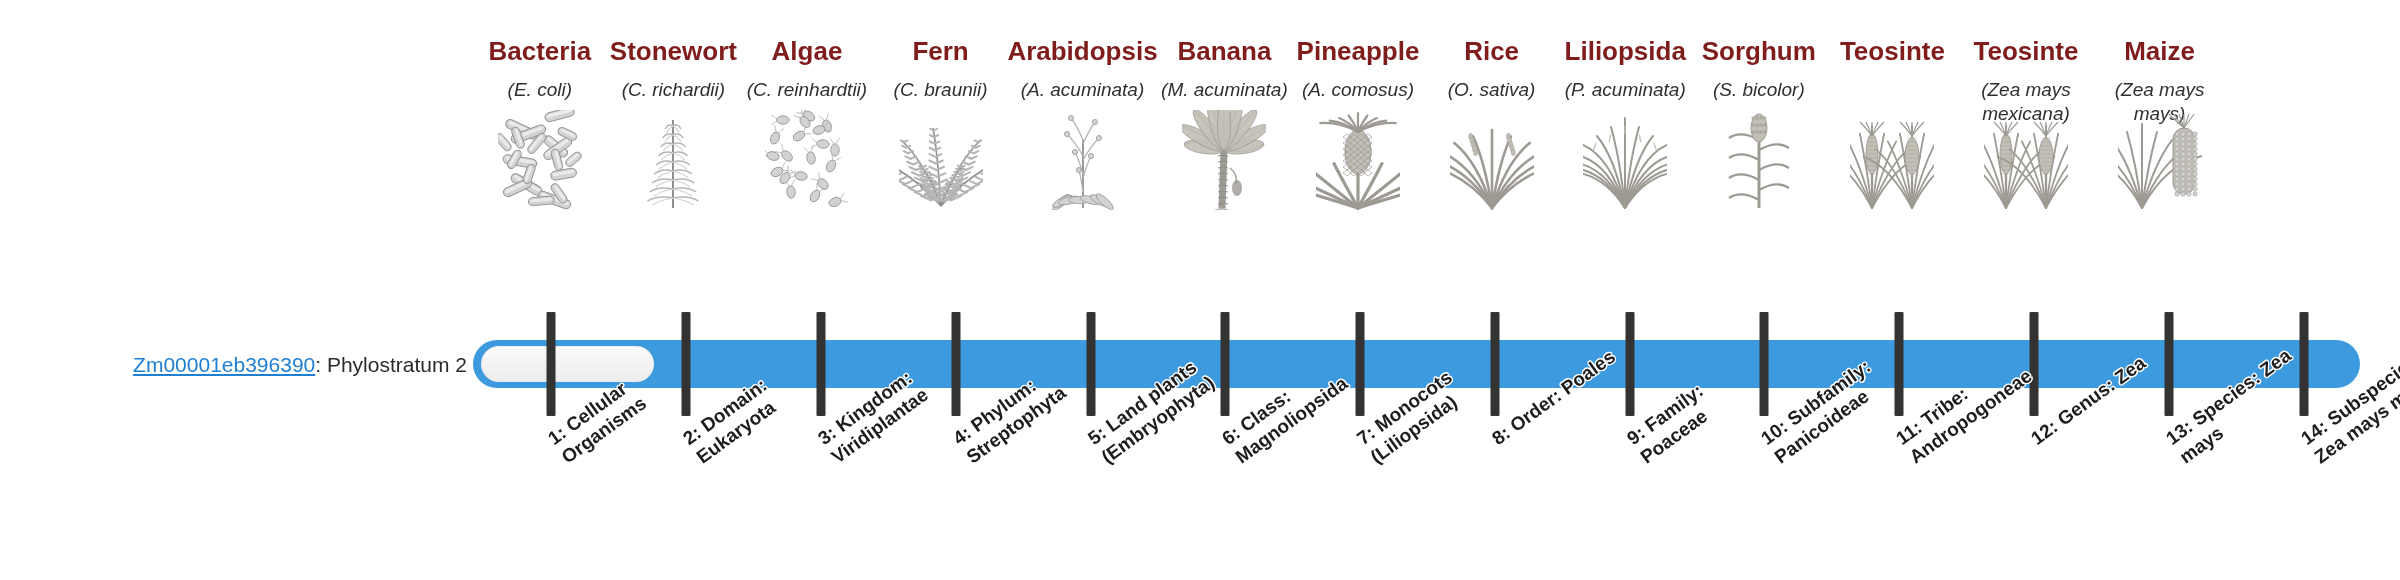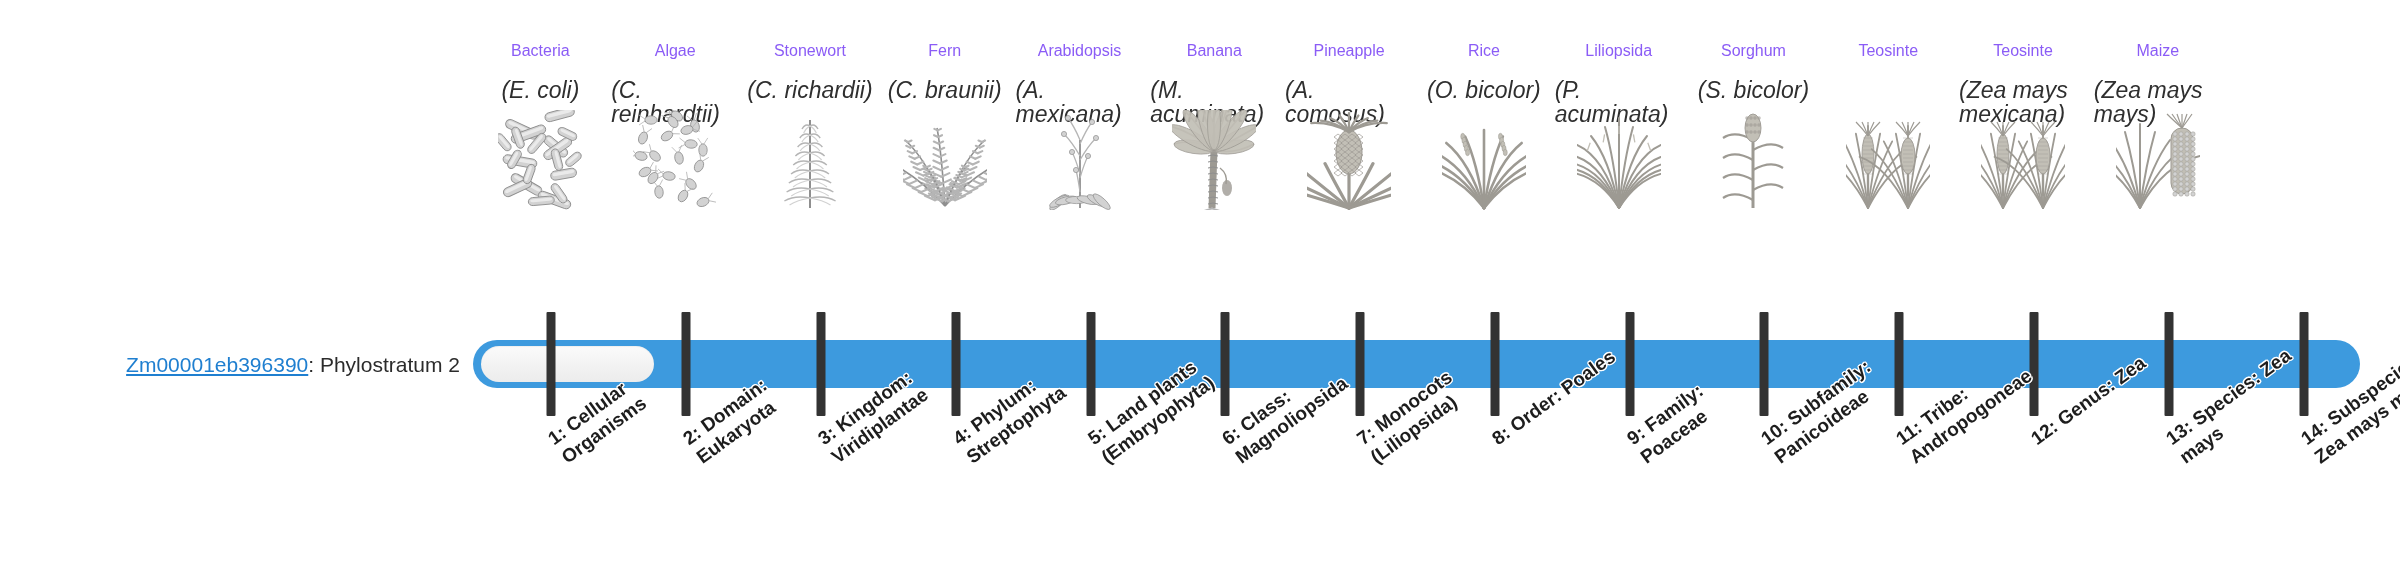--- a/index.html
+++ b/index.html
@@ -9,30 +9,30 @@
     font-family:"Liberation Sans","DejaVu Sans",sans-serif;
     color:#2b2b2b;
     -webkit-font-smoothing:antialiased;
   }
   #figure{position:relative;width:2400px;height:580px;}
 
   
   .species-row{position:absolute;left:473px;top:0;width:1887px;height:300px;
                display:grid;grid-template-columns:repeat(14,1fr);}
   .species{position:relative;display:flex;flex-direction:column;align-items:center;}
-  .sp-common{font-size:16px;line-height:26px;color:#8b5cf6;text-align:center;
-             margin-top:38px;white-space:nowrap;}
-  .sp-latin{font-size:23px;line-height:24px;color:#2f2f2f;font-style:italic;
-            text-align:left;margin-top:14px;max-width:128px;}
+  .sp-common{font-size:26px;line-height:26px;color:#7f1d1d;text-align:center;
+             margin-top:38px;white-space:nowrap;font-weight:bold;}
+  .sp-latin{font-size:19px;line-height:24px;color:#2f2f2f;font-style:italic;
+            text-align:center;margin-top:14px;max-width:128px;}
   .sp-art{position:absolute;top:110px;left:50%;transform:translateX(-50%);
           width:128px;height:100px;display:flex;align-items:flex-end;justify-content:center;}
   .sp-art svg{display:block;}
 
   
-  .gene-label{position:absolute;left:5px;top:352px;width:455px;text-align:right;
+  .gene-label{position:absolute;left:12px;top:352px;width:455px;text-align:right;
               font-size:21px;line-height:26px;white-space:nowrap;}
   .gene-link{color:#1f7fd0;text-decoration:underline;}
   .gene-rest{color:#2b2b2b;}
 
   
   .bar-outer{position:absolute;left:473px;top:340px;width:1887px;height:48px;
              background:#3d9ade;border-radius:24px;}
   .bar-inner{position:absolute;left:8px;top:6px;height:36px;border-radius:18px;
              background:linear-gradient(180deg,#fbfbfb 0%,#f2f2f2 55%,#ececec 100%);
              box-shadow:inset 0 1px 1px rgba(0,0,0,.05);}
@@ -138,108 +138,20 @@
                 <rect x="2" y="1.6" rx="3" ry="3" width="16" height="3.04" fill="#efefef" opacity="0.85"></rect>
               </g>
               <g transform="translate(66,52) rotate(-40)">
                 <rect x="0" y="0" rx="4.5" ry="4.5" width="18" height="8" fill="#d2d2d2" stroke="#8f8f8f" stroke-width="0.9"></rect>
                 <rect x="2" y="1.6" rx="3" ry="3" width="14" height="3.04" fill="#efefef" opacity="0.85"></rect>
               </g>
               <g transform="translate(24,72) rotate(-70)">
                 <rect x="0" y="0" rx="4.5" ry="4.5" width="20" height="8" fill="#d2d2d2" stroke="#8f8f8f" stroke-width="0.9"></rect>
                 <rect x="2" y="1.6" rx="3" ry="3" width="16" height="3.04" fill="#efefef" opacity="0.85"></rect>
               </g>
-            </g>
-          </svg>
-        </div>
-      </div>
-      <div class="species">
-        <div class="sp-common">Algae</div>
-        <div class="sp-latin">(C. reinhardtii)</div>
-        <div class="sp-art">
-          <svg width="84" height="100" viewBox="0 0 84 100">
-            <g transform="translate(18,10) rotate(0)">
-              <ellipse cx="0" cy="0" rx="6.2" ry="4.2" fill="#d2d2d2" stroke="#8f8f8f" stroke-width="0.8"></ellipse>
-              <path d="M-6 -1 L -12 -5 M-6 1 L -12 5" stroke="#b5b5b5" stroke-width="0.8" fill="none"></path>
-            </g>
-            <g transform="translate(44,6) rotate(37)">
-              <ellipse cx="0" cy="0" rx="6.2" ry="4.2" fill="#d2d2d2" stroke="#8f8f8f" stroke-width="0.8"></ellipse>
-              <path d="M-6 -1 L -12 -5 M-6 1 L -12 5" stroke="#b5b5b5" stroke-width="0.8" fill="none"></path>
-            </g>
-            <g transform="translate(62,16) rotate(74)">
-              <ellipse cx="0" cy="0" rx="6.2" ry="4.2" fill="#d2d2d2" stroke="#8f8f8f" stroke-width="0.8"></ellipse>
-              <path d="M-6 -1 L -12 -5 M-6 1 L -12 5" stroke="#b5b5b5" stroke-width="0.8" fill="none"></path>
-            </g>
-            <g transform="translate(10,28) rotate(111)">
-              <ellipse cx="0" cy="0" rx="6.2" ry="4.2" fill="#d2d2d2" stroke="#8f8f8f" stroke-width="0.8"></ellipse>
-              <path d="M-6 -1 L -12 -5 M-6 1 L -12 5" stroke="#b5b5b5" stroke-width="0.8" fill="none"></path>
-            </g>
-            <g transform="translate(34,26) rotate(148)">
-              <ellipse cx="0" cy="0" rx="6.2" ry="4.2" fill="#d2d2d2" stroke="#8f8f8f" stroke-width="0.8"></ellipse>
-              <path d="M-6 -1 L -12 -5 M-6 1 L -12 5" stroke="#b5b5b5" stroke-width="0.8" fill="none"></path>
-            </g>
-            <g transform="translate(58,34) rotate(5)">
-              <ellipse cx="0" cy="0" rx="6.2" ry="4.2" fill="#d2d2d2" stroke="#8f8f8f" stroke-width="0.8"></ellipse>
-              <path d="M-6 -1 L -12 -5 M-6 1 L -12 5" stroke="#b5b5b5" stroke-width="0.8" fill="none"></path>
-            </g>
-            <g transform="translate(22,46) rotate(42)">
-              <ellipse cx="0" cy="0" rx="6.2" ry="4.2" fill="#d2d2d2" stroke="#8f8f8f" stroke-width="0.8"></ellipse>
-              <path d="M-6 -1 L -12 -5 M-6 1 L -12 5" stroke="#b5b5b5" stroke-width="0.8" fill="none"></path>
-            </g>
-            <g transform="translate(46,48) rotate(79)">
-              <ellipse cx="0" cy="0" rx="6.2" ry="4.2" fill="#d2d2d2" stroke="#8f8f8f" stroke-width="0.8"></ellipse>
-              <path d="M-6 -1 L -12 -5 M-6 1 L -12 5" stroke="#b5b5b5" stroke-width="0.8" fill="none"></path>
-            </g>
-            <g transform="translate(66,56) rotate(116)">
-              <ellipse cx="0" cy="0" rx="6.2" ry="4.2" fill="#d2d2d2" stroke="#8f8f8f" stroke-width="0.8"></ellipse>
-              <path d="M-6 -1 L -12 -5 M-6 1 L -12 5" stroke="#b5b5b5" stroke-width="0.8" fill="none"></path>
-            </g>
-            <g transform="translate(12,62) rotate(153)">
-              <ellipse cx="0" cy="0" rx="6.2" ry="4.2" fill="#d2d2d2" stroke="#8f8f8f" stroke-width="0.8"></ellipse>
-              <path d="M-6 -1 L -12 -5 M-6 1 L -12 5" stroke="#b5b5b5" stroke-width="0.8" fill="none"></path>
-            </g>
-            <g transform="translate(36,66) rotate(10)">
-              <ellipse cx="0" cy="0" rx="6.2" ry="4.2" fill="#d2d2d2" stroke="#8f8f8f" stroke-width="0.8"></ellipse>
-              <path d="M-6 -1 L -12 -5 M-6 1 L -12 5" stroke="#b5b5b5" stroke-width="0.8" fill="none"></path>
-            </g>
-            <g transform="translate(58,74) rotate(47)">
-              <ellipse cx="0" cy="0" rx="6.2" ry="4.2" fill="#d2d2d2" stroke="#8f8f8f" stroke-width="0.8"></ellipse>
-              <path d="M-6 -1 L -12 -5 M-6 1 L -12 5" stroke="#b5b5b5" stroke-width="0.8" fill="none"></path>
-            </g>
-            <g transform="translate(26,82) rotate(84)">
-              <ellipse cx="0" cy="0" rx="6.2" ry="4.2" fill="#d2d2d2" stroke="#8f8f8f" stroke-width="0.8"></ellipse>
-              <path d="M-6 -1 L -12 -5 M-6 1 L -12 5" stroke="#b5b5b5" stroke-width="0.8" fill="none"></path>
-            </g>
-            <g transform="translate(50,86) rotate(121)">
-              <ellipse cx="0" cy="0" rx="6.2" ry="4.2" fill="#d2d2d2" stroke="#8f8f8f" stroke-width="0.8"></ellipse>
-              <path d="M-6 -1 L -12 -5 M-6 1 L -12 5" stroke="#b5b5b5" stroke-width="0.8" fill="none"></path>
-            </g>
-            <g transform="translate(70,92) rotate(158)">
-              <ellipse cx="0" cy="0" rx="6.2" ry="4.2" fill="#d2d2d2" stroke="#8f8f8f" stroke-width="0.8"></ellipse>
-              <path d="M-6 -1 L -12 -5 M-6 1 L -12 5" stroke="#b5b5b5" stroke-width="0.8" fill="none"></path>
-            </g>
-            <g transform="translate(8,46) rotate(15)">
-              <ellipse cx="0" cy="0" rx="6.2" ry="4.2" fill="#d2d2d2" stroke="#8f8f8f" stroke-width="0.8"></ellipse>
-              <path d="M-6 -1 L -12 -5 M-6 1 L -12 5" stroke="#b5b5b5" stroke-width="0.8" fill="none"></path>
-            </g>
-            <g transform="translate(40,12) rotate(52)">
-              <ellipse cx="0" cy="0" rx="6.2" ry="4.2" fill="#d2d2d2" stroke="#8f8f8f" stroke-width="0.8"></ellipse>
-              <path d="M-6 -1 L -12 -5 M-6 1 L -12 5" stroke="#b5b5b5" stroke-width="0.8" fill="none"></path>
-            </g>
-            <g transform="translate(70,40) rotate(89)">
-              <ellipse cx="0" cy="0" rx="6.2" ry="4.2" fill="#d2d2d2" stroke="#8f8f8f" stroke-width="0.8"></ellipse>
-              <path d="M-6 -1 L -12 -5 M-6 1 L -12 5" stroke="#b5b5b5" stroke-width="0.8" fill="none"></path>
-            </g>
-            <g transform="translate(20,68) rotate(126)">
-              <ellipse cx="0" cy="0" rx="6.2" ry="4.2" fill="#d2d2d2" stroke="#8f8f8f" stroke-width="0.8"></ellipse>
-              <path d="M-6 -1 L -12 -5 M-6 1 L -12 5" stroke="#b5b5b5" stroke-width="0.8" fill="none"></path>
-            </g>
-            <g transform="translate(54,20) rotate(163)">
-              <ellipse cx="0" cy="0" rx="6.2" ry="4.2" fill="#d2d2d2" stroke="#8f8f8f" stroke-width="0.8"></ellipse>
-              <path d="M-6 -1 L -12 -5 M-6 1 L -12 5" stroke="#b5b5b5" stroke-width="0.8" fill="none"></path>
             </g>
           </svg>
         </div>
       </div>
       <div class="species">
         <div class="sp-common">Stonewort</div>
         <div class="sp-latin">(C. richardii)</div>
         <div class="sp-art">
           <svg width="84" height="100" viewBox="0 0 84 100">
             <path d="M42 98 L42 10" stroke="#8f8f8f" stroke-width="2"></path>
@@ -272,20 +184,108 @@
             <path d="M42 70 q 12.72 -3 21.200000000000003 3" stroke="#b5b5b5" stroke-width="1.4" fill="none"></path>
             <path d="M42 70 q 10.600000000000001 2 16.960000000000004 7" stroke="#d2d2d2" stroke-width="1.2" fill="none"></path>
             <path d="M42 79 q -14.040000000000001 -3 -23.400000000000002 3" stroke="#b5b5b5" stroke-width="1.4" fill="none"></path>
             <path d="M42 79 q -11.700000000000001 2 -18.720000000000002 7" stroke="#d2d2d2" stroke-width="1.2" fill="none"></path>
             <path d="M42 79 q 14.040000000000001 -3 23.400000000000002 3" stroke="#b5b5b5" stroke-width="1.4" fill="none"></path>
             <path d="M42 79 q 11.700000000000001 2 18.720000000000002 7" stroke="#d2d2d2" stroke-width="1.2" fill="none"></path>
             <path d="M42 88 q -15.36 -3 -25.6 3" stroke="#b5b5b5" stroke-width="1.4" fill="none"></path>
             <path d="M42 88 q -12.8 2 -20.480000000000004 7" stroke="#d2d2d2" stroke-width="1.2" fill="none"></path>
             <path d="M42 88 q 15.36 -3 25.6 3" stroke="#b5b5b5" stroke-width="1.4" fill="none"></path>
             <path d="M42 88 q 12.8 2 20.480000000000004 7" stroke="#d2d2d2" stroke-width="1.2" fill="none"></path>
+          </svg>
+        </div>
+      </div>
+      <div class="species">
+        <div class="sp-common">Algae</div>
+        <div class="sp-latin">(C. reinhardtii)</div>
+        <div class="sp-art">
+          <svg width="84" height="100" viewBox="0 0 84 100">
+            <g transform="translate(18,10) rotate(0)">
+              <ellipse cx="0" cy="0" rx="6.2" ry="4.2" fill="#d2d2d2" stroke="#8f8f8f" stroke-width="0.8"></ellipse>
+              <path d="M-6 -1 L -12 -5 M-6 1 L -12 5" stroke="#b5b5b5" stroke-width="0.8" fill="none"></path>
+            </g>
+            <g transform="translate(44,6) rotate(37)">
+              <ellipse cx="0" cy="0" rx="6.2" ry="4.2" fill="#d2d2d2" stroke="#8f8f8f" stroke-width="0.8"></ellipse>
+              <path d="M-6 -1 L -12 -5 M-6 1 L -12 5" stroke="#b5b5b5" stroke-width="0.8" fill="none"></path>
+            </g>
+            <g transform="translate(62,16) rotate(74)">
+              <ellipse cx="0" cy="0" rx="6.2" ry="4.2" fill="#d2d2d2" stroke="#8f8f8f" stroke-width="0.8"></ellipse>
+              <path d="M-6 -1 L -12 -5 M-6 1 L -12 5" stroke="#b5b5b5" stroke-width="0.8" fill="none"></path>
+            </g>
+            <g transform="translate(10,28) rotate(111)">
+              <ellipse cx="0" cy="0" rx="6.2" ry="4.2" fill="#d2d2d2" stroke="#8f8f8f" stroke-width="0.8"></ellipse>
+              <path d="M-6 -1 L -12 -5 M-6 1 L -12 5" stroke="#b5b5b5" stroke-width="0.8" fill="none"></path>
+            </g>
+            <g transform="translate(34,26) rotate(148)">
+              <ellipse cx="0" cy="0" rx="6.2" ry="4.2" fill="#d2d2d2" stroke="#8f8f8f" stroke-width="0.8"></ellipse>
+              <path d="M-6 -1 L -12 -5 M-6 1 L -12 5" stroke="#b5b5b5" stroke-width="0.8" fill="none"></path>
+            </g>
+            <g transform="translate(58,34) rotate(5)">
+              <ellipse cx="0" cy="0" rx="6.2" ry="4.2" fill="#d2d2d2" stroke="#8f8f8f" stroke-width="0.8"></ellipse>
+              <path d="M-6 -1 L -12 -5 M-6 1 L -12 5" stroke="#b5b5b5" stroke-width="0.8" fill="none"></path>
+            </g>
+            <g transform="translate(22,46) rotate(42)">
+              <ellipse cx="0" cy="0" rx="6.2" ry="4.2" fill="#d2d2d2" stroke="#8f8f8f" stroke-width="0.8"></ellipse>
+              <path d="M-6 -1 L -12 -5 M-6 1 L -12 5" stroke="#b5b5b5" stroke-width="0.8" fill="none"></path>
+            </g>
+            <g transform="translate(46,48) rotate(79)">
+              <ellipse cx="0" cy="0" rx="6.2" ry="4.2" fill="#d2d2d2" stroke="#8f8f8f" stroke-width="0.8"></ellipse>
+              <path d="M-6 -1 L -12 -5 M-6 1 L -12 5" stroke="#b5b5b5" stroke-width="0.8" fill="none"></path>
+            </g>
+            <g transform="translate(66,56) rotate(116)">
+              <ellipse cx="0" cy="0" rx="6.2" ry="4.2" fill="#d2d2d2" stroke="#8f8f8f" stroke-width="0.8"></ellipse>
+              <path d="M-6 -1 L -12 -5 M-6 1 L -12 5" stroke="#b5b5b5" stroke-width="0.8" fill="none"></path>
+            </g>
+            <g transform="translate(12,62) rotate(153)">
+              <ellipse cx="0" cy="0" rx="6.2" ry="4.2" fill="#d2d2d2" stroke="#8f8f8f" stroke-width="0.8"></ellipse>
+              <path d="M-6 -1 L -12 -5 M-6 1 L -12 5" stroke="#b5b5b5" stroke-width="0.8" fill="none"></path>
+            </g>
+            <g transform="translate(36,66) rotate(10)">
+              <ellipse cx="0" cy="0" rx="6.2" ry="4.2" fill="#d2d2d2" stroke="#8f8f8f" stroke-width="0.8"></ellipse>
+              <path d="M-6 -1 L -12 -5 M-6 1 L -12 5" stroke="#b5b5b5" stroke-width="0.8" fill="none"></path>
+            </g>
+            <g transform="translate(58,74) rotate(47)">
+              <ellipse cx="0" cy="0" rx="6.2" ry="4.2" fill="#d2d2d2" stroke="#8f8f8f" stroke-width="0.8"></ellipse>
+              <path d="M-6 -1 L -12 -5 M-6 1 L -12 5" stroke="#b5b5b5" stroke-width="0.8" fill="none"></path>
+            </g>
+            <g transform="translate(26,82) rotate(84)">
+              <ellipse cx="0" cy="0" rx="6.2" ry="4.2" fill="#d2d2d2" stroke="#8f8f8f" stroke-width="0.8"></ellipse>
+              <path d="M-6 -1 L -12 -5 M-6 1 L -12 5" stroke="#b5b5b5" stroke-width="0.8" fill="none"></path>
+            </g>
+            <g transform="translate(50,86) rotate(121)">
+              <ellipse cx="0" cy="0" rx="6.2" ry="4.2" fill="#d2d2d2" stroke="#8f8f8f" stroke-width="0.8"></ellipse>
+              <path d="M-6 -1 L -12 -5 M-6 1 L -12 5" stroke="#b5b5b5" stroke-width="0.8" fill="none"></path>
+            </g>
+            <g transform="translate(70,92) rotate(158)">
+              <ellipse cx="0" cy="0" rx="6.2" ry="4.2" fill="#d2d2d2" stroke="#8f8f8f" stroke-width="0.8"></ellipse>
+              <path d="M-6 -1 L -12 -5 M-6 1 L -12 5" stroke="#b5b5b5" stroke-width="0.8" fill="none"></path>
+            </g>
+            <g transform="translate(8,46) rotate(15)">
+              <ellipse cx="0" cy="0" rx="6.2" ry="4.2" fill="#d2d2d2" stroke="#8f8f8f" stroke-width="0.8"></ellipse>
+              <path d="M-6 -1 L -12 -5 M-6 1 L -12 5" stroke="#b5b5b5" stroke-width="0.8" fill="none"></path>
+            </g>
+            <g transform="translate(40,12) rotate(52)">
+              <ellipse cx="0" cy="0" rx="6.2" ry="4.2" fill="#d2d2d2" stroke="#8f8f8f" stroke-width="0.8"></ellipse>
+              <path d="M-6 -1 L -12 -5 M-6 1 L -12 5" stroke="#b5b5b5" stroke-width="0.8" fill="none"></path>
+            </g>
+            <g transform="translate(70,40) rotate(89)">
+              <ellipse cx="0" cy="0" rx="6.2" ry="4.2" fill="#d2d2d2" stroke="#8f8f8f" stroke-width="0.8"></ellipse>
+              <path d="M-6 -1 L -12 -5 M-6 1 L -12 5" stroke="#b5b5b5" stroke-width="0.8" fill="none"></path>
+            </g>
+            <g transform="translate(20,68) rotate(126)">
+              <ellipse cx="0" cy="0" rx="6.2" ry="4.2" fill="#d2d2d2" stroke="#8f8f8f" stroke-width="0.8"></ellipse>
+              <path d="M-6 -1 L -12 -5 M-6 1 L -12 5" stroke="#b5b5b5" stroke-width="0.8" fill="none"></path>
+            </g>
+            <g transform="translate(54,20) rotate(163)">
+              <ellipse cx="0" cy="0" rx="6.2" ry="4.2" fill="#d2d2d2" stroke="#8f8f8f" stroke-width="0.8"></ellipse>
+              <path d="M-6 -1 L -12 -5 M-6 1 L -12 5" stroke="#b5b5b5" stroke-width="0.8" fill="none"></path>
+            </g>
           </svg>
         </div>
       </div>
       <div class="species">
         <div class="sp-common">Fern</div>
         <div class="sp-latin">(C. braunii)</div>
         <div class="sp-art">
           <svg width="84" height="100" viewBox="0 0 84 100">
             <path d="M42 96 Q 38.4 41.400000000000006 34 18" stroke="#8f8f8f" stroke-width="1.6" fill="none"></path>
             <path d="M40.77861673605591 86.64 l -10.0496 -4.52232" stroke="#b5b5b5" stroke-width="2.1" stroke-linecap="round"></path>
@@ -446,21 +446,21 @@
             <path d="M59.97522279665504 64 l 4.664000000000001 -2.0988" stroke="#b5b5b5" stroke-width="2.1" stroke-linecap="round"></path>
             <path d="M61.14690821553125 60.6 l -3.9908000000000015 -1.7958600000000007" stroke="#b5b5b5" stroke-width="2.1" stroke-linecap="round"></path>
             <path d="M61.14690821553125 60.6 l 3.9908000000000015 -1.7958600000000007" stroke="#b5b5b5" stroke-width="2.1" stroke-linecap="round"></path>
             <path d="M62.238753780136136 57.2 l -3.317600000000001 -1.4929200000000005" stroke="#b5b5b5" stroke-width="2.1" stroke-linecap="round"></path>
             <path d="M62.238753780136136 57.2 l 3.317600000000001 -1.4929200000000005" stroke="#b5b5b5" stroke-width="2.1" stroke-linecap="round"></path>
           </svg>
         </div>
       </div>
       <div class="species">
         <div class="sp-common">Arabidopsis</div>
-        <div class="sp-latin">(A. mexicana)</div>
+        <div class="sp-latin">(A. acuminata)</div>
         <div class="sp-art">
           <svg width="84" height="100" viewBox="0 0 84 100">
             <path d="M42 98 L42 30" stroke="#8f8f8f" stroke-width="1.8"></path>
             <path d="M42 30 Q 36 16 30 8" stroke="#b5b5b5" stroke-width="1.3" fill="none"></path>
             <circle cx="30" cy="8" r="2.6" fill="#d2d2d2" stroke="#8f8f8f" stroke-width="0.7"></circle>
             <path d="M42 34 Q 48 20 54 12" stroke="#b5b5b5" stroke-width="1.3" fill="none"></path>
             <circle cx="54" cy="12" r="2.6" fill="#d2d2d2" stroke="#8f8f8f" stroke-width="0.7"></circle>
             <path d="M42 46 Q 34 32 26 24" stroke="#b5b5b5" stroke-width="1.3" fill="none"></path>
             <circle cx="26" cy="24" r="2.6" fill="#d2d2d2" stroke="#8f8f8f" stroke-width="0.7"></circle>
             <path d="M42 50 Q 50 36 58 28" stroke="#b5b5b5" stroke-width="1.3" fill="none"></path>
@@ -578,21 +578,21 @@
             <path d="M42 22 Q 42 12 42 3" stroke="#9d9a93" stroke-width="2.2" fill="none" stroke-linecap="round"></path>
             <path d="M42 22 Q 46.5 12 51.45 5.5200000000000005" stroke="#9d9a93" stroke-width="2.2" fill="none" stroke-linecap="round"></path>
             <path d="M42 22 Q 51 12 60.900000000000006 8.040000000000001" stroke="#9d9a93" stroke-width="2.2" fill="none" stroke-linecap="round"></path>
             <path d="M42 22 Q 55.5 12 70.35 10.56" stroke="#9d9a93" stroke-width="2.2" fill="none" stroke-linecap="round"></path>
             <path d="M42 22 Q 60 12 79.80000000000001 13.080000000000002" stroke="#9d9a93" stroke-width="2.2" fill="none" stroke-linecap="round"></path>
           </svg>
         </div>
       </div>
       <div class="species">
         <div class="sp-common">Rice</div>
-        <div class="sp-latin">(O. bicolor)</div>
+        <div class="sp-latin">(O. sativa)</div>
         <div class="sp-art">
           <svg width="84" height="100" viewBox="0 0 84 100">
             <path d="M42 98 Q 6.25 52 -52.25 52.5" stroke="#9d9a93" stroke-width="2.6" fill="none" stroke-linecap="round"></path>
             <ellipse cx="-54.65" cy="52.5" rx="2" ry="3.2" fill="#c2bfb6" stroke="#9d9a93" stroke-width="0.5"></ellipse>
             <ellipse cx="-53.45" cy="56.5" rx="2" ry="3.2" fill="#c2bfb6" stroke="#9d9a93" stroke-width="0.5"></ellipse>
             <ellipse cx="-52.25" cy="60.5" rx="2" ry="3.2" fill="#c2bfb6" stroke="#9d9a93" stroke-width="0.5"></ellipse>
             <ellipse cx="-51.05" cy="64.5" rx="2" ry="3.2" fill="#c2bfb6" stroke="#9d9a93" stroke-width="0.5"></ellipse>
             <ellipse cx="-49.85" cy="68.5" rx="2" ry="3.2" fill="#c2bfb6" stroke="#9d9a93" stroke-width="0.5"></ellipse>
             <path d="M42 98 Q 13.399999999999999 52 -33.39999999999999 46" stroke="#9d9a93" stroke-width="2.6" fill="none" stroke-linecap="round"></path>
             <path d="M42 98 Q 20.549999999999997 52 -14.549999999999997 39.5" stroke="#9d9a93" stroke-width="2.6" fill="none" stroke-linecap="round"></path>

